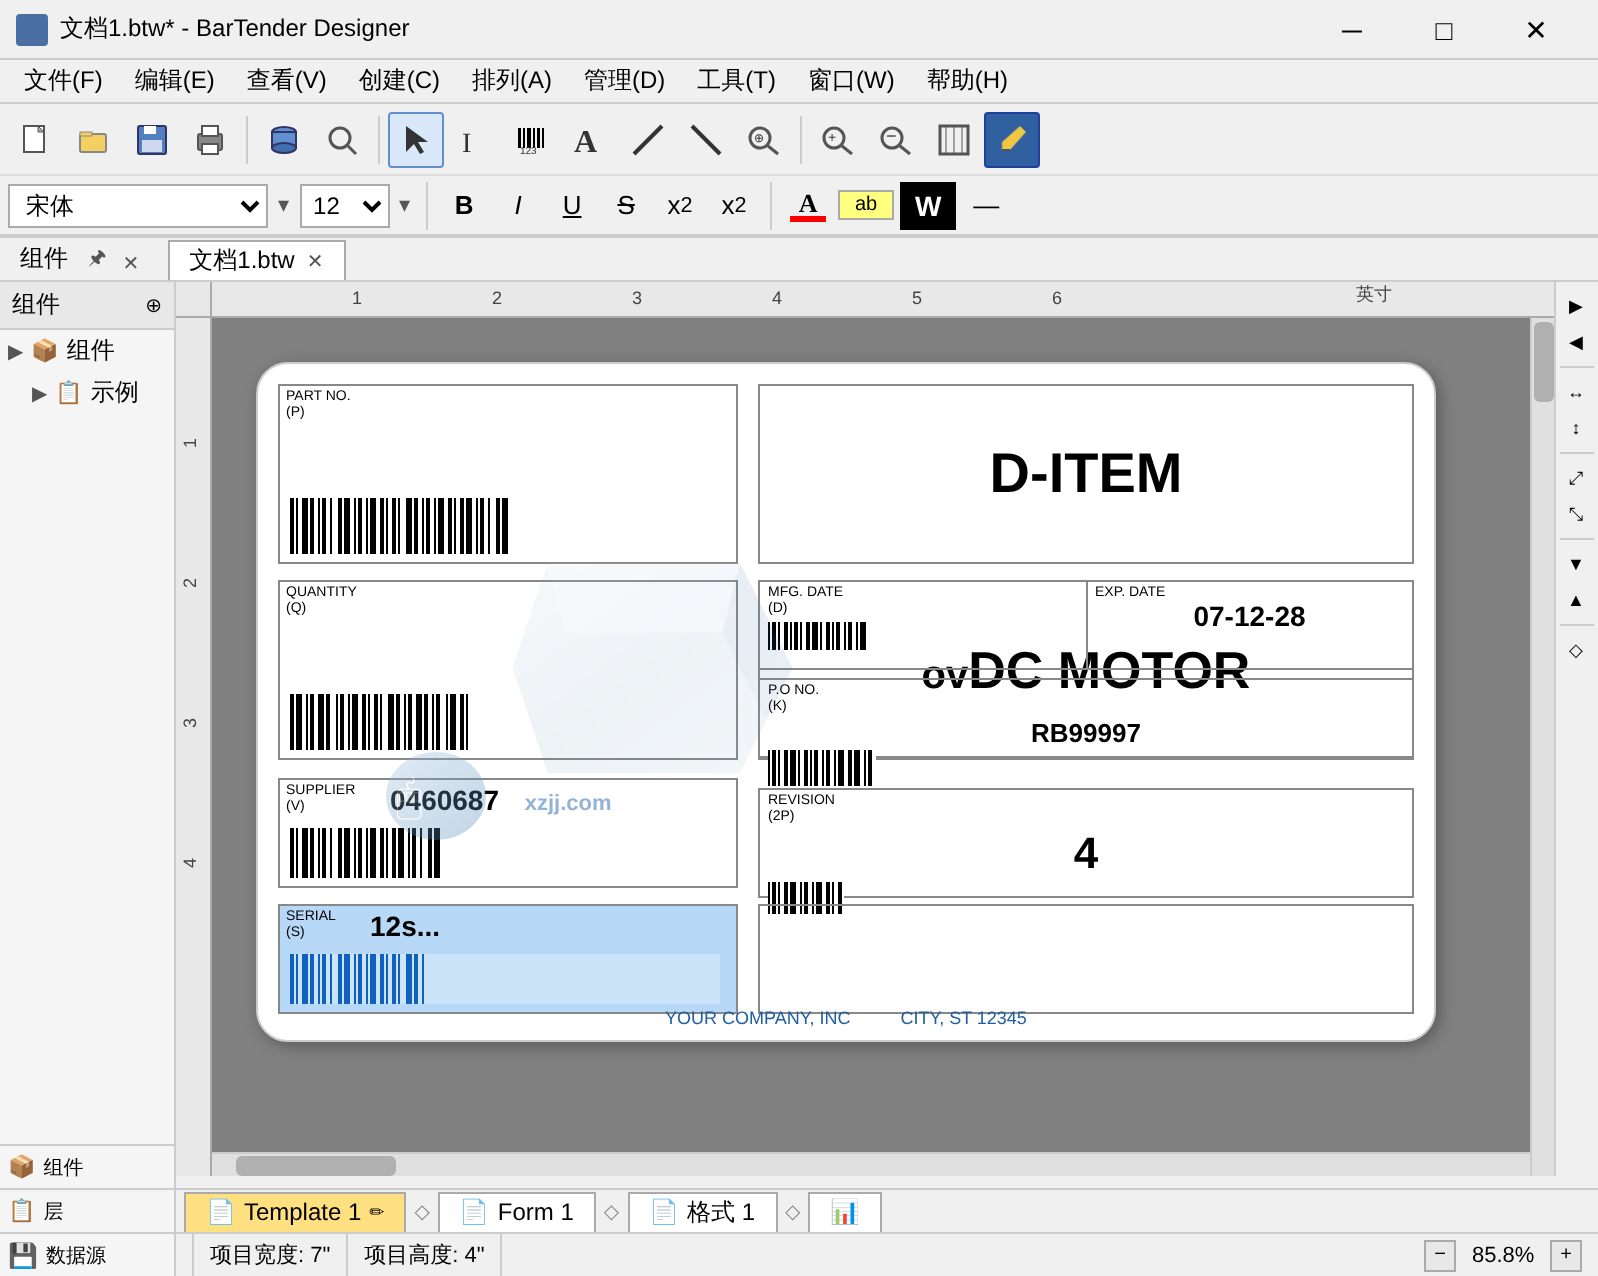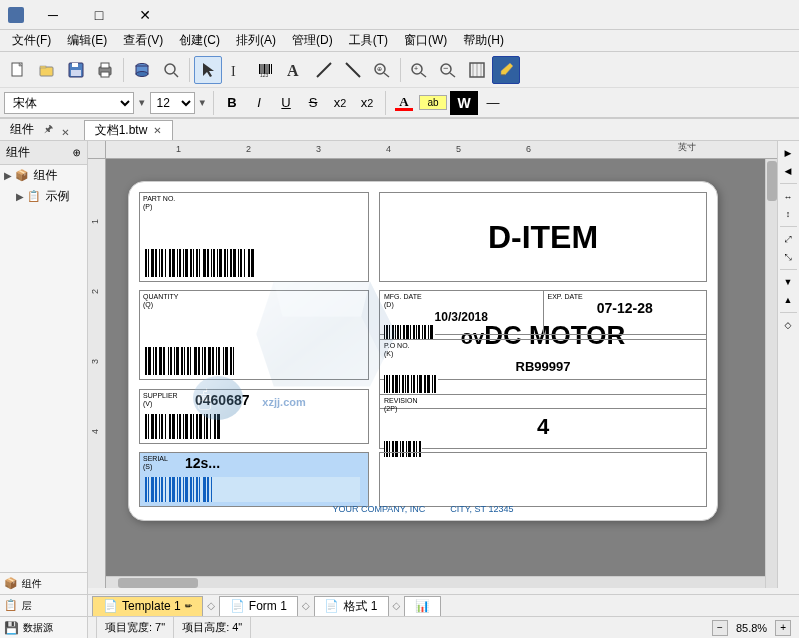--- a/index.html
+++ b/index.html
@@ -327,20 +327,21 @@
       position: relative;
       opacity: 0.4;
     }
     .wm-shape svg { width: 100%; height: 100%; }
   </style>
 </head>
 <body>
 
 <div class="title-bar">
   <div class="title-bar-icon"></div>
+  <span class="title-bar-text">文档1.btw* - BarTender Designer</span>
   <div class="title-bar-controls">
     <button class="title-bar-btn">─</button>
     <button class="title-bar-btn">□</button>
     <button class="title-bar-btn close">✕</button>
   </div>
 </div>
 
 <div class="menu-bar">
   <span class="menu-item">文件(F)</span>
   <span class="menu-item">编辑(E)</span>
@@ -670,21 +671,21 @@
             <div style="background:black;width:1px;"></div>
               <div style="background:white;width:3px;"></div>
             <div style="background:black;width:2px;"></div>
               <div style="background:white;width:1px;"></div>
             <div style="background:black;width:3px;"></div>
               <div style="background:white;width:2px;"></div>
           </div>
         </div>
 
         <div style="position:absolute; top:10px; left:250px; right:10px; height:90px; border:1px solid #888; display:flex; align-items:center; justify-content:center;">
-          <span style="font-size:32px; font-weight:bold; font-family:Arial;">D-ITEM</span>
+          <span style="font-size:28px; font-weight:bold; font-family:Arial;">D-ITEM</span>
         </div>
 
         <div style="position:absolute; top:108px; left:10px; width:230px; height:90px; border:1px solid #888;">
           <div style="position:absolute; top:2px; left:3px; font-size:7px; line-height:1.2;">
             <span>QUANTITY</span><br>
             <span>(Q)</span>
           </div>
 
           <div style="position:absolute; bottom:4px; left:5px; width:215px; height:28px; display:flex; align-items:stretch; overflow:hidden;">
             <div style="background:black;width:2px;"></div>
@@ -744,21 +745,20 @@
 
         <div style="position:absolute; top:108px; left:250px; right:10px; height:90px; border:1px solid #888; display:flex; align-items:center; justify-content:center;text-align:right;">
           <span style="font-size:26px; font-weight:bold; font-family:Arial;">
             <span style="font-size:20px;">ov</span><span>DC MOTOR</span>
           </span>
         </div>
 
         <div style="position:absolute; top:108px; left:250px; right:10px; height:45px; border:1px solid #888; display:flex;">
           <div style="flex:1; border-right:1px solid #888; padding:2px 4px;">
             <div style="font-size:7px; line-height:1.2;"><span>MFG. DATE</span><br><span>(D)</span></div>
-            <div style="font-size:12px; font-weight:bold; text-align:center;"><span>10/3/2018</span></div>
 
             <div style="display:flex; height:14px; overflow:hidden; margin-top:1px;">
               <div style="background:black;width:1px;"></div>
                 <div style="background:white;width:1px;"></div>
               <div style="background:black;width:2px;"></div>
                 <div style="background:white;width:1px;"></div>
               <div style="background:black;width:1px;"></div>
                 <div style="background:white;width:2px;"></div>
               <div style="background:black;width:2px;"></div>
                 <div style="background:white;width:1px;"></div>
@@ -841,21 +841,21 @@
               <div style="background:white;width:2px;"></div>
             <div style="background:black;width:1px;"></div>
               <div style="background:white;width:3px;"></div>
             <div style="background:black;width:2px;"></div>
               <div style="background:white;width:1px;"></div>
             <div style="background:black;width:3px;"></div>
               <div style="background:white;width:2px;"></div>
           </div>
         </div>
 
-        <div style="position:absolute; top:157px; left:250px; right:10px; height:70px; border:1px solid #888; padding:2px 4px;">
+        <div style="position:absolute; top:157px; left:250px; right:10px; height:40px; border:1px solid #888; padding:2px 4px;">
           <div style="font-size:7px; line-height:1.2;"><span>P.O NO.</span><br><span>(K)</span></div>
           <div style="font-size:13px; font-weight:bold; text-align:center;"><span>RB99997</span></div>
           <div style="display:flex; height:18px; overflow:hidden; margin-top:1px;">
             <div style="background:black;width:1px;"></div>
               <div style="background:white;width:1px;"></div>
             <div style="background:black;width:2px;"></div>
               <div style="background:white;width:1px;"></div>
             <div style="background:black;width:1px;"></div>
               <div style="background:white;width:2px;"></div>
             <div style="background:black;width:2px;"></div>

